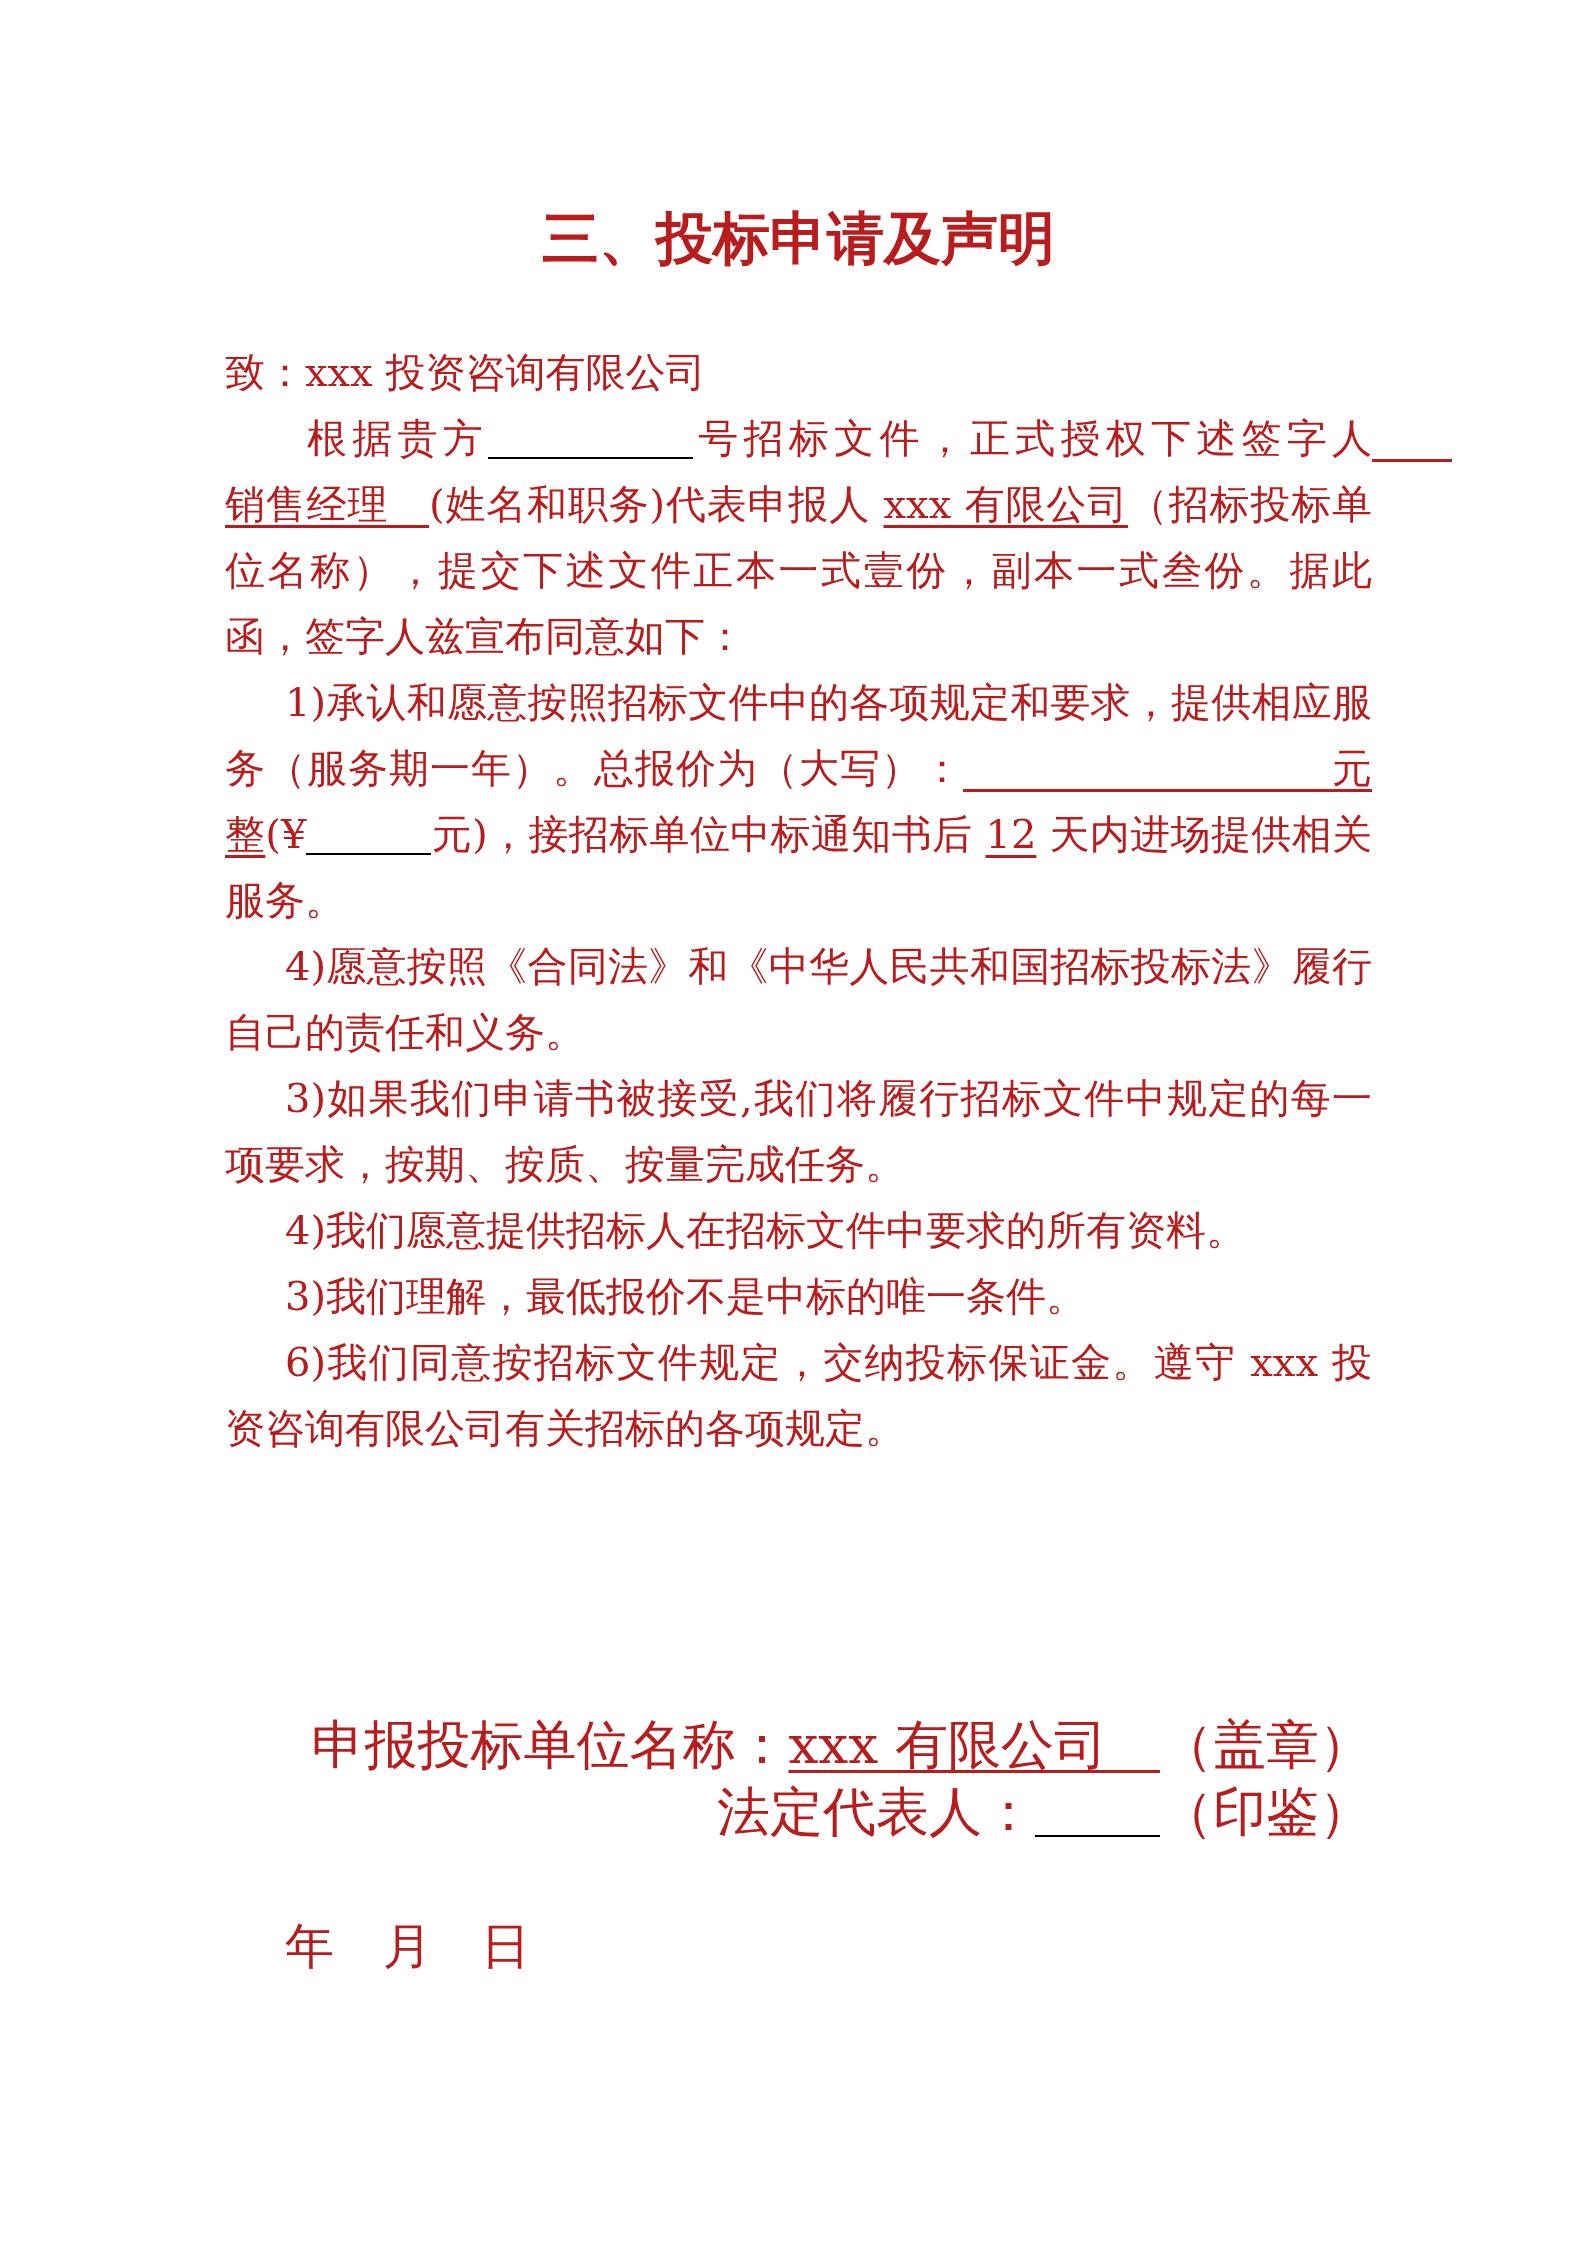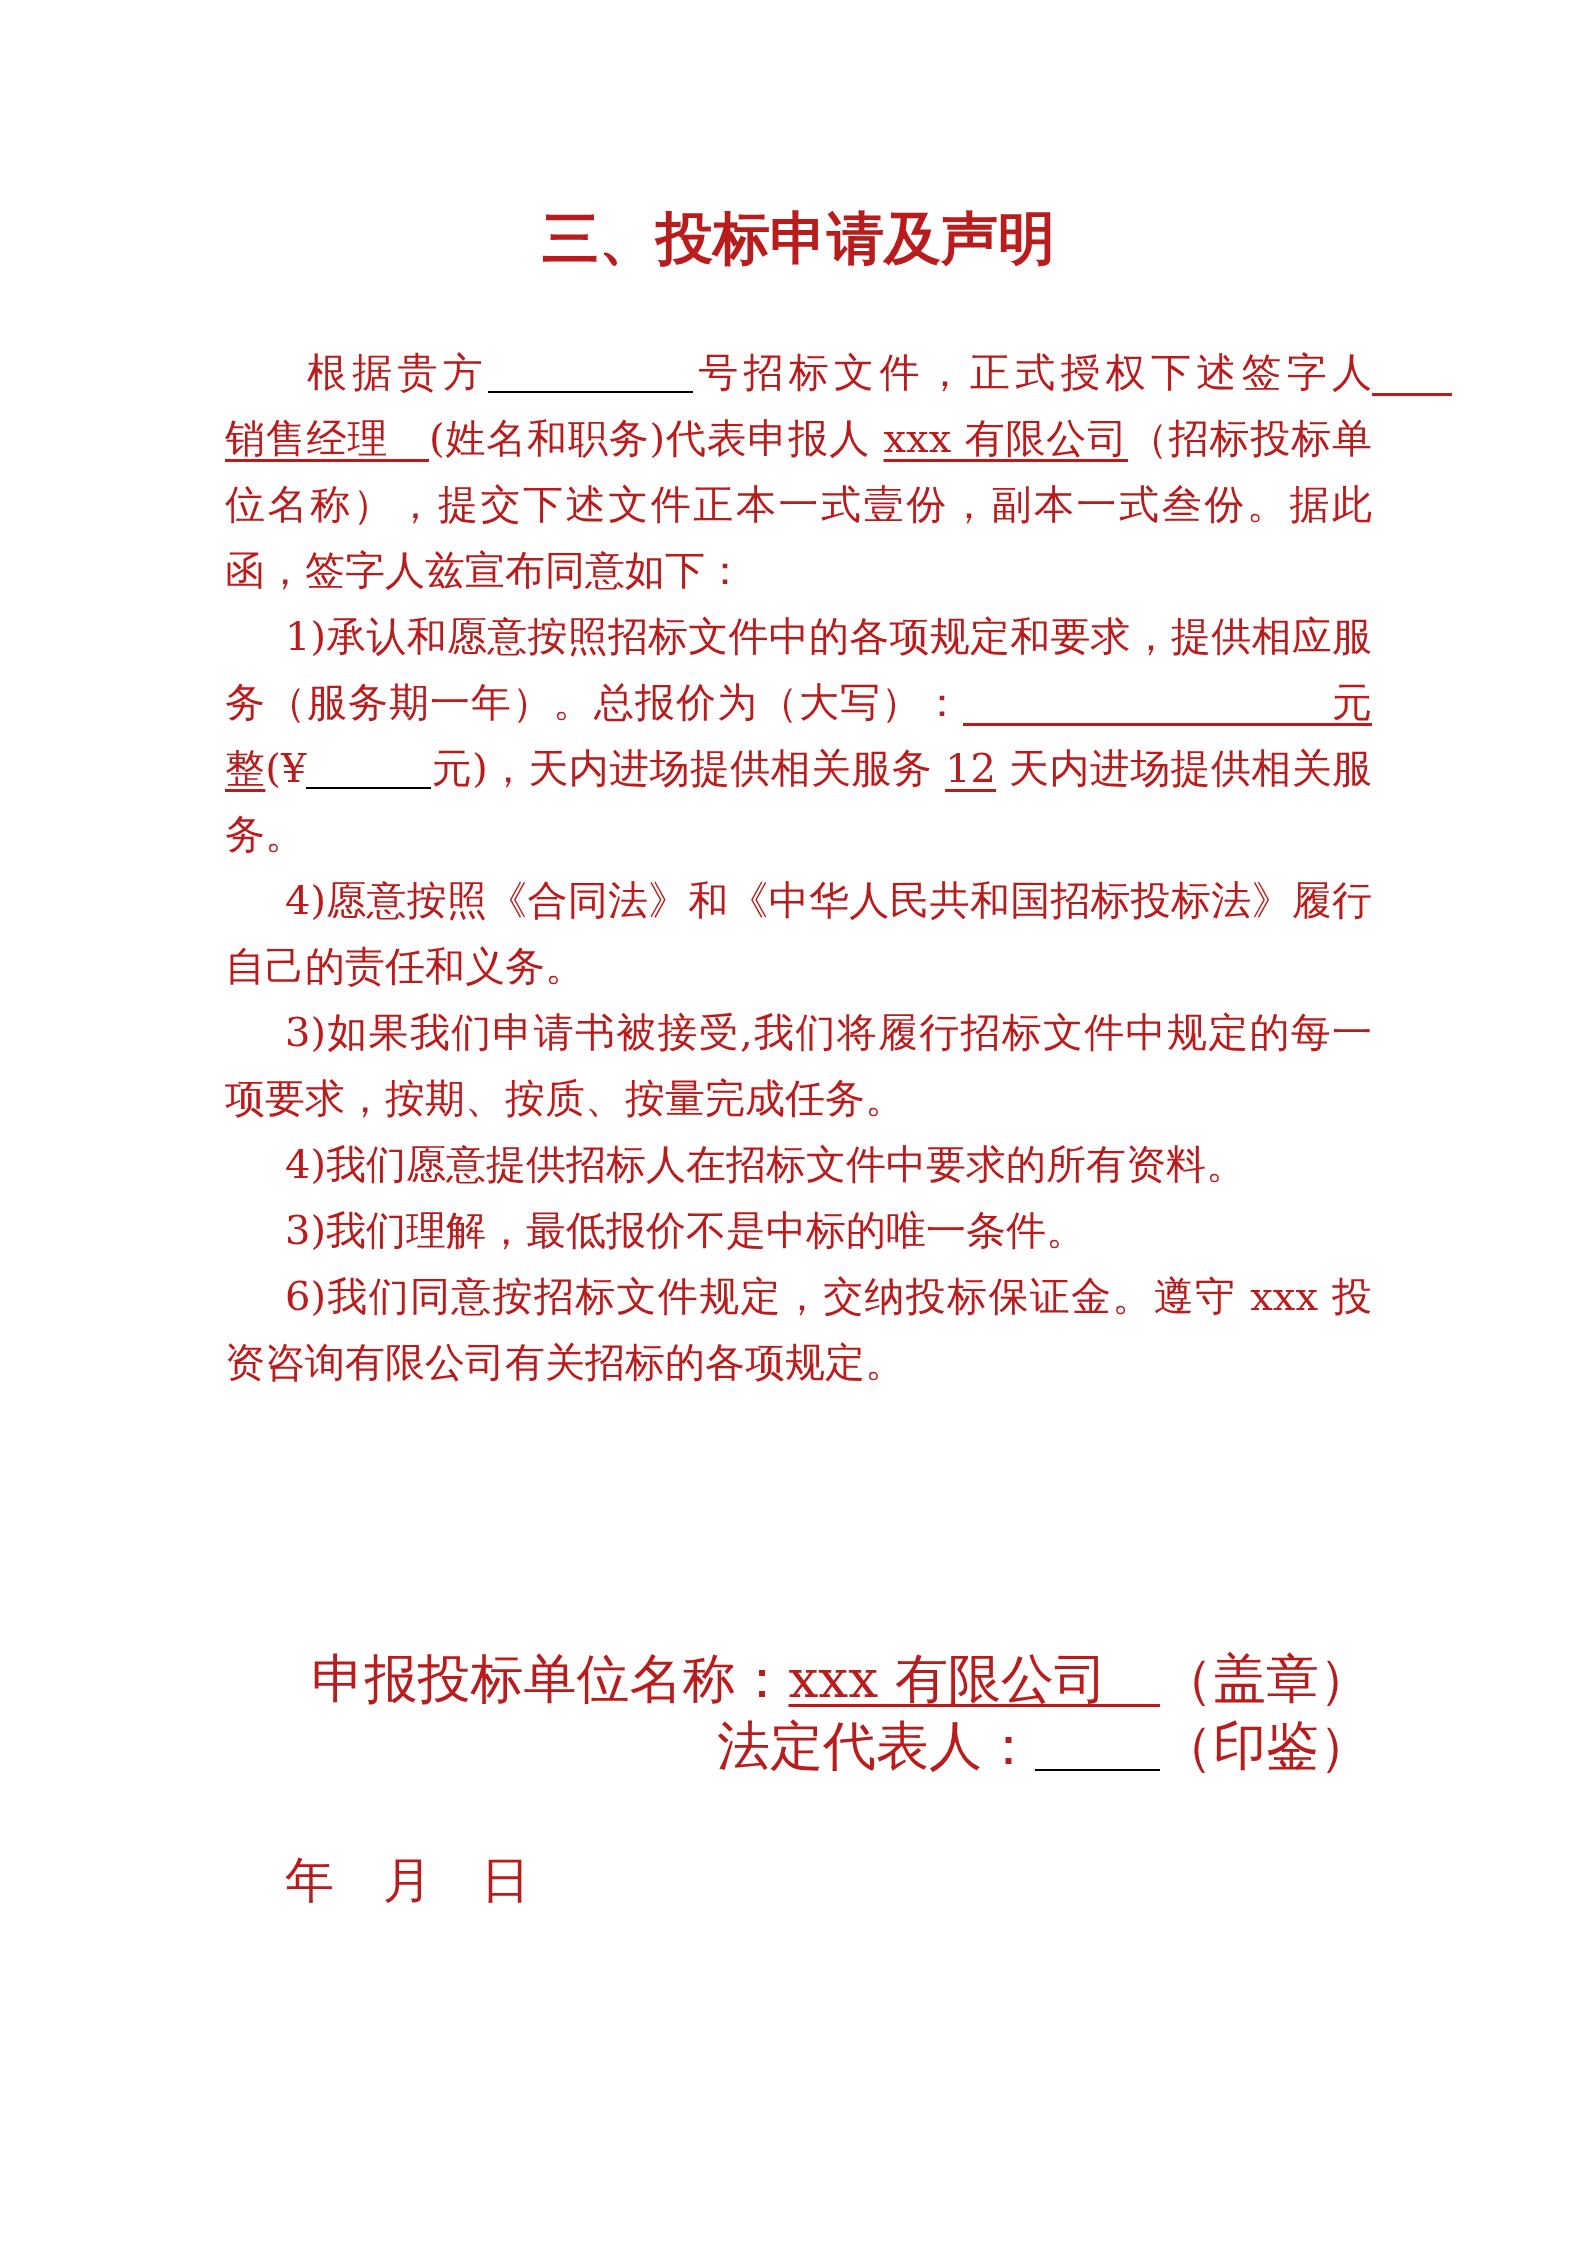--- a/index.html
+++ b/index.html
@@ -54,22 +54,23 @@
     margin: 68px 0 0 60px;
     text-align: left;
   }
 </style>
 </head>
 <body>
 
 <div class="page">
   <h1 class="title">三、投标申请及声明</h1>
 
+  <p class="body-p"><span>致：xxx 投资咨询有限公司</span></p>
   <p class="body-p indent2"><span>根据贵方</span><span class="blank" style="width: 205px;"></span><span>号招标文件，正式授权下述签字人</span><span class="u">　　销售经理　</span><span>(姓名和职务)代表申报人 </span><span class="u">xxx 有限公司</span><span>（招标投标单位名称），提交下述文件正本一式壹份，副本一式叁份。据此函，签字人兹宣布同意如下：</span></p>
-  <p class="body-p indent15"><span>1)承认和愿意按照招标文件中的各项规定和要求，提供相应服务（服务期一年）。总报价为（大写）：</span><span class="u">　　　　　　　　　元整</span><span>(¥</span><span class="blank" style="width: 125px;"></span><span>元)，天内进场提供相关服务 </span><span class="u">12</span><span> 天内进场提供相关服务。</span></p>
+  <p class="body-p indent15"><span>1)承认和愿意按照招标文件中的各项规定和要求，提供相应服务（服务期一年）。总报价为（大写）：</span><span class="u">　　　　　　　　　元整</span><span>(¥</span><span class="blank" style="width: 125px;"></span><span>元)，接招标单位中标通知书后 </span><span class="u">12</span><span> 天内进场提供相关服务。</span></p>
   <p class="body-p indent15"><span>4)愿意按照《合同法》和《中华人民共和国招标投标法》履行自己的责任和义务。</span></p>
   <p class="body-p indent15"><span>3)如果我们申请书被接受,我们将履行招标文件中规定的每一项要求，按期、按质、按量完成任务。</span></p>
   <p class="body-p indent15"><span>4)我们愿意提供招标人在招标文件中要求的所有资料。</span></p>
   <p class="body-p indent15"><span>3)我们理解，最低报价不是中标的唯一条件。</span></p>
   <p class="body-p indent15"><span>6)我们同意按招标文件规定，交纳投标保证金。遵守 xxx 投资咨询有限公司有关招标的各项规定。</span></p>
 
   <div class="sig-block">
     <p class="sig-line"><span>申报投标单位名称：</span><span class="u">xxx 有限公司　</span><span>（盖章）</span></p>
     <p class="sig-line"><span>法定代表人：</span><span class="blank" style="width: 125px;"></span><span>（印鉴）</span></p>
     <p class="date-line">年　月　日</p>

